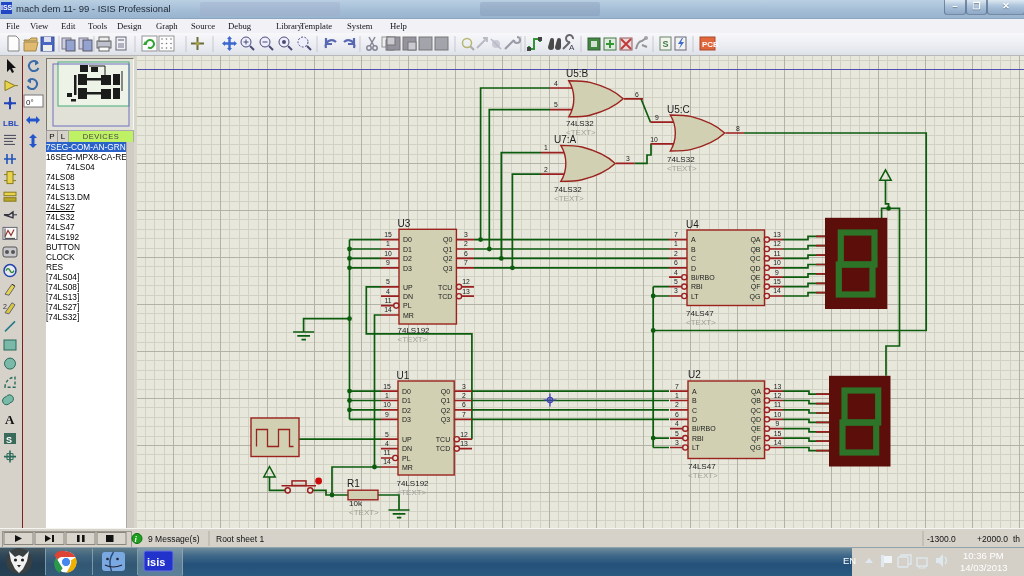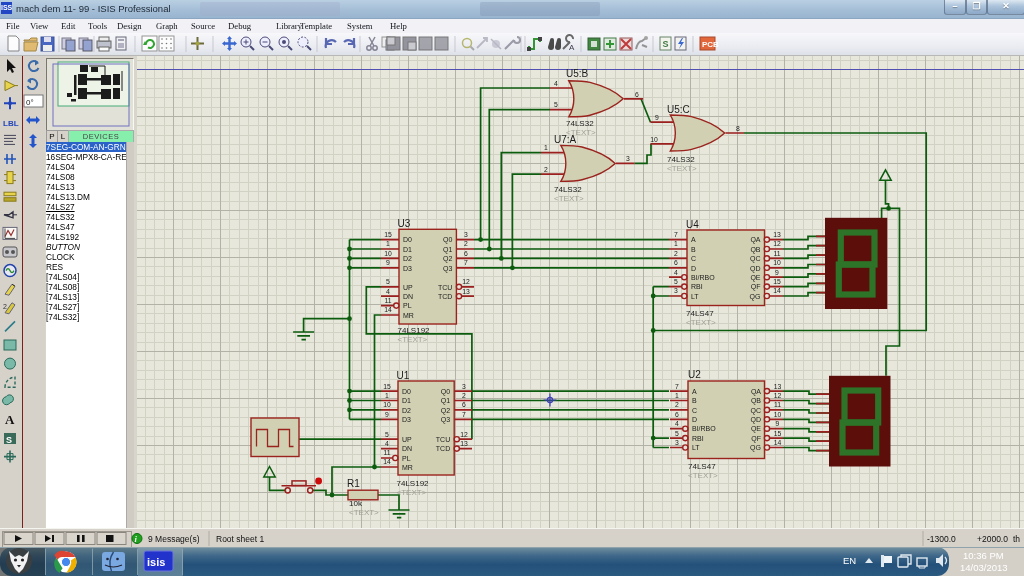--- a/index.html
+++ b/index.html
@@ -12,21 +12,21 @@
 #toolbar{position:absolute;left:0;top:33px;width:1024px;height:22px;background:linear-gradient(#f8f8fb,#e8eaf0 70%,#dde1e8);border-bottom:1px solid #b8b8b8;}
 #main{position:absolute;left:0;top:56px;width:1024px;height:472px;background:#d8d5cc;}
 #canvas{position:absolute;left:137px;top:0px;width:887px;height:472px;background-color:#e7e7dc;}
 #leftcol1{position:absolute;left:0;top:0;width:22px;height:472px;background:#d6d2ca;border-right:5px solid #7f1d1d;}
 #leftcol2{position:absolute;left:23px;top:0;width:22px;height:472px;background:#d6d2ca;}
 #overview{position:absolute;left:46px;top:2px;width:86px;height:74px;background:#e2e1d8;border-top:1px solid #7a766e;border-left:1px solid #7a766e;border-right:1px solid #f8f8f4;border-bottom:1px solid #f8f8f4;}
 #plrow{position:absolute;left:46px;top:74px;width:86px;height:12px;}
 #devlist{position:absolute;left:46px;top:86px;width:80px;height:386px;background:#fff;font-size:8.3px;color:#000;white-space:nowrap;overflow:hidden;}
 #devscroll{position:absolute;left:126px;top:86px;width:7px;height:386px;background:#d0ccc4;border-left:1px solid #aaa;}
 #statusbar{position:absolute;left:0;top:528px;width:1024px;height:19px;background:#d6d2ca;border-top:1px solid #f5f5f0;font-size:8.5px;color:#111;}
-#taskbar{position:absolute;left:0;top:547px;width:949px;height:29px;background:linear-gradient(#74919f,#3f688a 30%,#24517a 60%,#2a5a80);border-radius:12px;}
+#taskbar{position:absolute;left:0;top:547px;width:852px;height:29px;background:linear-gradient(#74919f,#3f688a 30%,#24517a 60%,#2a5a80);}
 </style></head>
 <body>
 <div id="titlebar">
  <div id="titleicon">ISS</div>
  <div id="titletext">mach dem 11- 99 - ISIS Professional</div>
  <div style="position:absolute;left:200px;top:2px;width:140px;height:14px;background:rgba(160,170,200,.35);border-radius:2px;"></div>
  <div style="position:absolute;left:480px;top:2px;width:120px;height:14px;background:rgba(120,135,170,.3);border-radius:2px;"></div>
  <div class="winbtn" style="left:944px;width:20px;">–</div>
  <div class="winbtn" style="left:966px;width:19px;">❐</div>
  <div class="winbtn" style="left:987px;width:36px;">✕</div>
@@ -672,34 +672,34 @@
           <rect x="40" y="33" width="14" height="2.5"></rect>
 <rect x="20" y="34" width="5" height="4"></rect>
           <rect x="24" y="40" width="5" height="2.5"></rect>
 <path d="M42,7 h16 v10 M75,12 v20" stroke="#1c1c1c" fill="none"></path>
 </g>
 </svg>
  </div>
  <div id="plrow">
   <div style="position:absolute;left:0;top:0;width:10px;height:12px;background:#d6d2ca;border:1px solid #999;font-size:8px;text-align:center;line-height:11px;">P</div>
   <div style="position:absolute;left:11px;top:0;width:10px;height:12px;background:#d6d2ca;border:1px solid #999;font-size:8px;text-align:center;line-height:11px;">L</div>
-  <div style="position:absolute;left:22px;top:0;width:64px;height:12px;background:#86efac;border:1px solid #aaa;font-size:7.5px;color:#444;text-align:center;line-height:11px;letter-spacing:.5px;">DEVICES</div>
+  <div style="position:absolute;left:22px;top:0;width:64px;height:12px;background:#bef264;border:1px solid #aaa;font-size:7.5px;color:#444;text-align:center;line-height:11px;letter-spacing:.5px;">DEVICES</div>
  </div>
  <div id="devlist">
   <div style="background:#2a62c8;color:#fff;height:10px;line-height:10px;">7SEG-COM-AN-GRN</div>
   <div style="height:10px;line-height:10px;">16SEG-MPX8-CA-RED</div>
-  <div style="height:10px;line-height:10px;">74LS04</div>
+  <div style="height:10px;line-height:10px;margin-left:20px;">74LS04</div>
   <div style="height:10px;line-height:10px;">74LS08</div>
   <div style="height:10px;line-height:10px;">74LS13</div>
   <div style="height:10px;line-height:10px;">74LS13.DM</div>
   <div style="height:10px;line-height:10px;text-decoration:underline;">74LS27</div>
   <div style="height:10px;line-height:10px;">74LS32</div>
   <div style="height:10px;line-height:10px;">74LS47</div>
   <div style="height:10px;line-height:10px;">74LS192</div>
-  <div style="height:10px;line-height:10px;font-style:italic;">BUTTON</div>
+  <div style="height:10px;line-height:10px;">BUTTON</div>
   <div style="height:10px;line-height:10px;">CLOCK</div>
   <div style="height:10px;line-height:10px;">RES</div>
   <div style="height:10px;line-height:10px;">[74LS04]</div>
   <div style="height:10px;line-height:10px;">[74LS08]</div>
   <div style="height:10px;line-height:10px;">[74LS13]</div>
   <div style="height:10px;line-height:10px;">[74LS27]</div>
   <div style="height:10px;line-height:10px;">[74LS32]</div>
  </div>
  <div id="devscroll"></div>
 </div>

